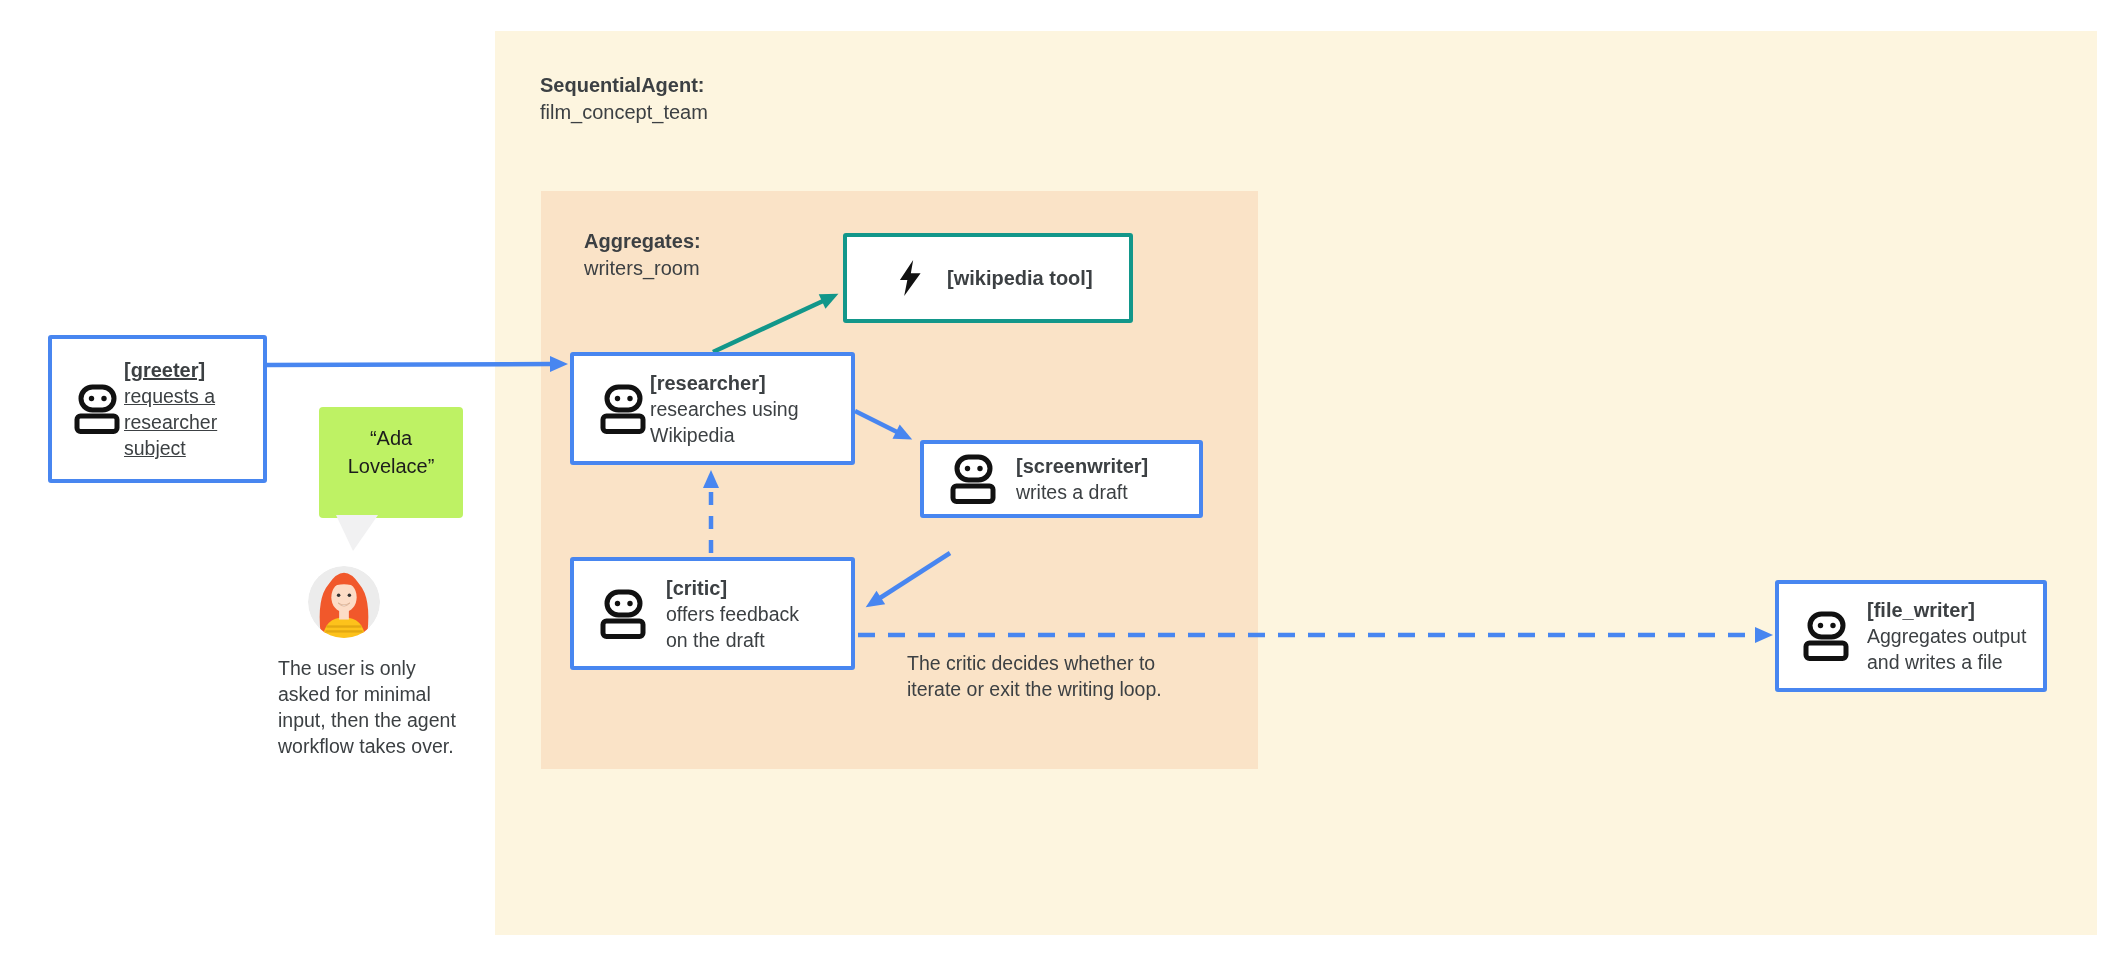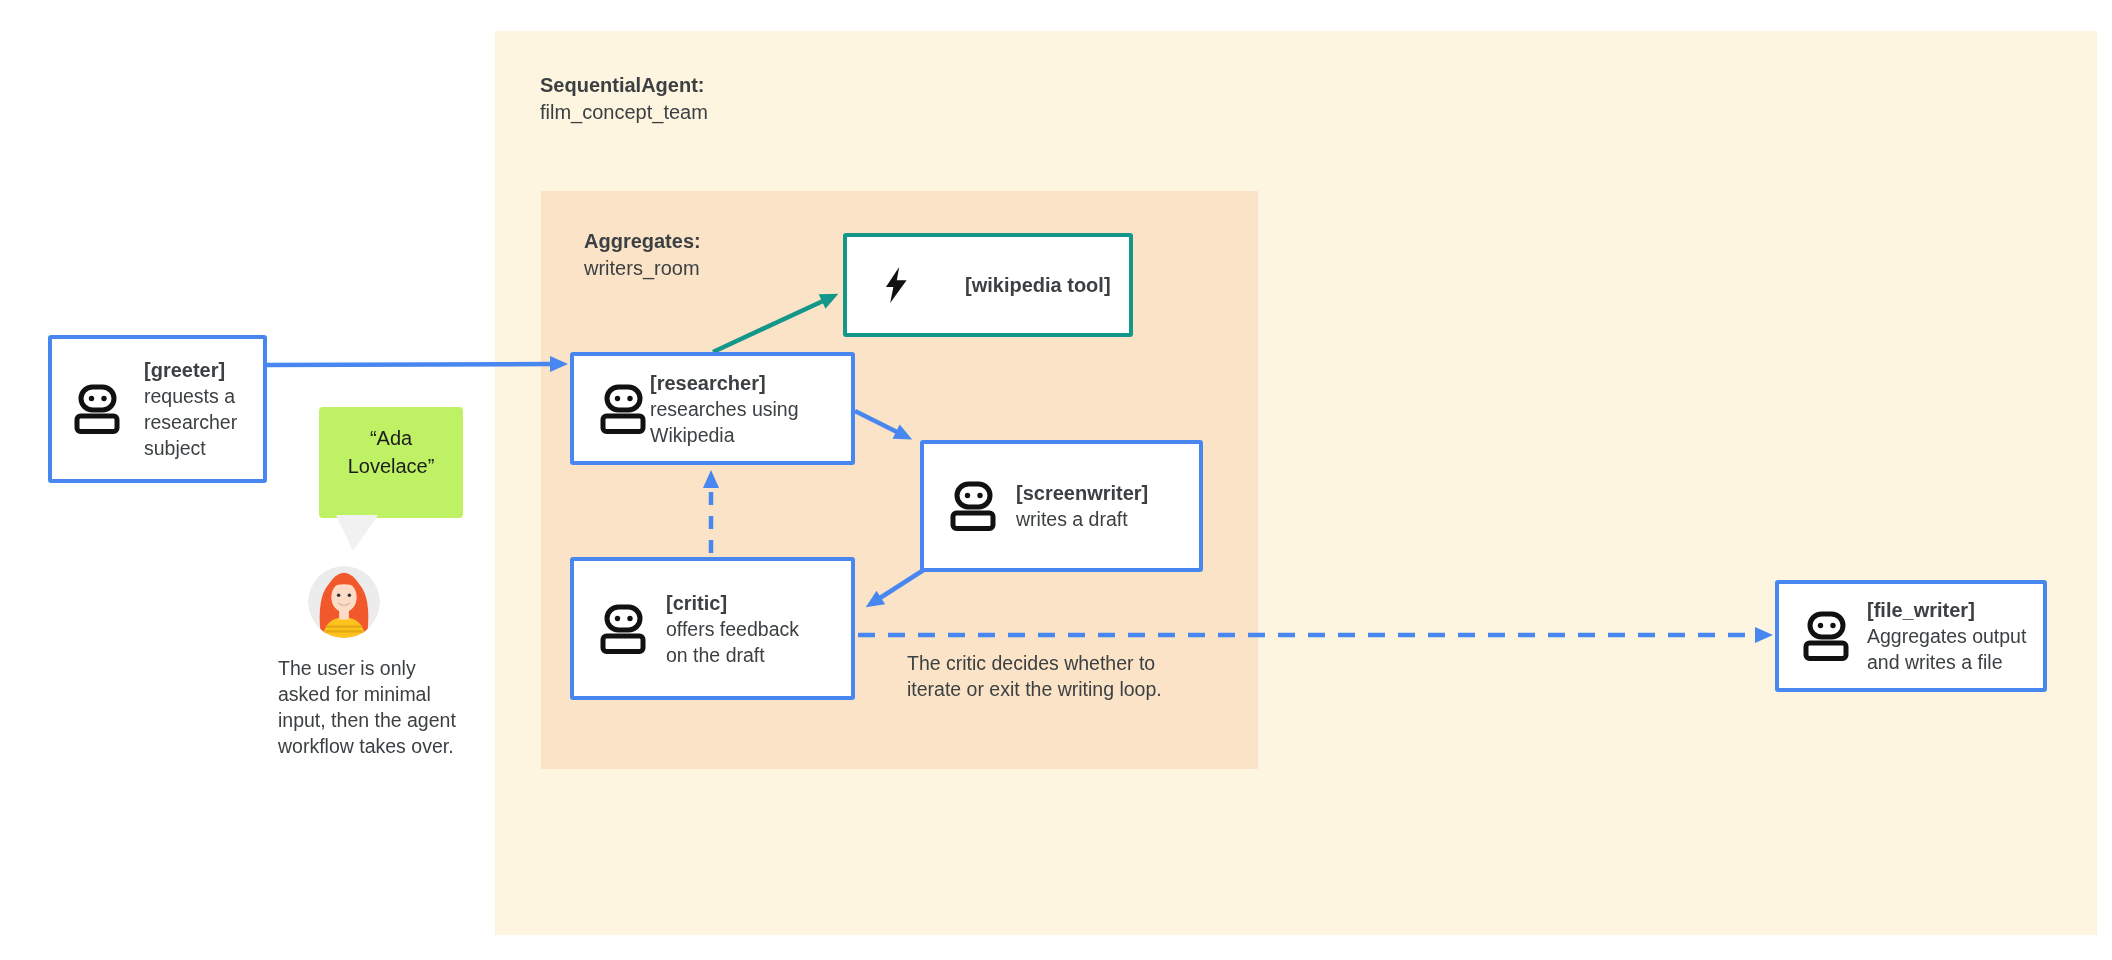--- a/index.html
+++ b/index.html
@@ -16,28 +16,28 @@
   .group-label .bold{font-weight:700;}
 
   .node{position:absolute;background:#ffffff;border:4px solid #4886F0;border-radius:3px;
         display:flex;align-items:center;box-sizing:border-box;}
   .node.tool{border-color:#12978A;}
   .node .txt{color:#3C4043;}
   .node .title{font-weight:700;font-size:20px;line-height:26px;color:#3C4043;}
   .node .desc{font-size:19.5px;line-height:26px;color:#3C4043;}
 
   #node-greeter{left:48px;top:335px;width:219px;height:148px;padding-left:22px;}
-  #node-greeter .txt{margin-left:24px;width:108px;}
+  #node-greeter .txt{margin-left:4px;width:108px;text-decoration:underline;}
   #node-researcher{left:570px;top:352px;width:285px;height:113px;padding-left:26px;}
   #node-researcher .txt{margin-left:4px;width:160px;}
-  #node-wikipedia{left:843px;top:233px;width:290px;height:104px;padding-left:36px;gap:32px;}
+  #node-wikipedia{left:843px;top:233px;width:290px;height:90px;padding-left:50px;}
   #node-wikipedia .txt{margin-left:24px;}
-  #node-screenwriter{left:920px;top:440px;width:283px;height:132px;padding-left:26px;}
+  #node-screenwriter{left:920px;top:440px;width:283px;height:78px;padding-left:26px;}
   #node-screenwriter .txt{margin-left:20px;width:170px;}
-  #node-critic{left:570px;top:557px;width:285px;height:143px;padding-left:26px;}
+  #node-critic{left:570px;top:557px;width:285px;height:113px;padding-left:26px;}
   #node-critic .txt{margin-left:20px;width:140px;}
   #node-filewriter{left:1775px;top:580px;width:272px;height:112px;padding-left:24px;}
   #node-filewriter .txt{margin-left:18px;width:178px;}
 
   .robot-icon{width:46px;height:50px;flex:0 0 auto;}
   .bolt-icon{width:26px;height:36px;flex:0 0 auto;}
 
   #speech-bubble{position:absolute;left:319px;top:407px;width:144px;height:111px;
                  background:#bef264;border-radius:4px;box-sizing:border-box;
                  display:flex;align-items:flex-start;justify-content:center;text-align:center;

